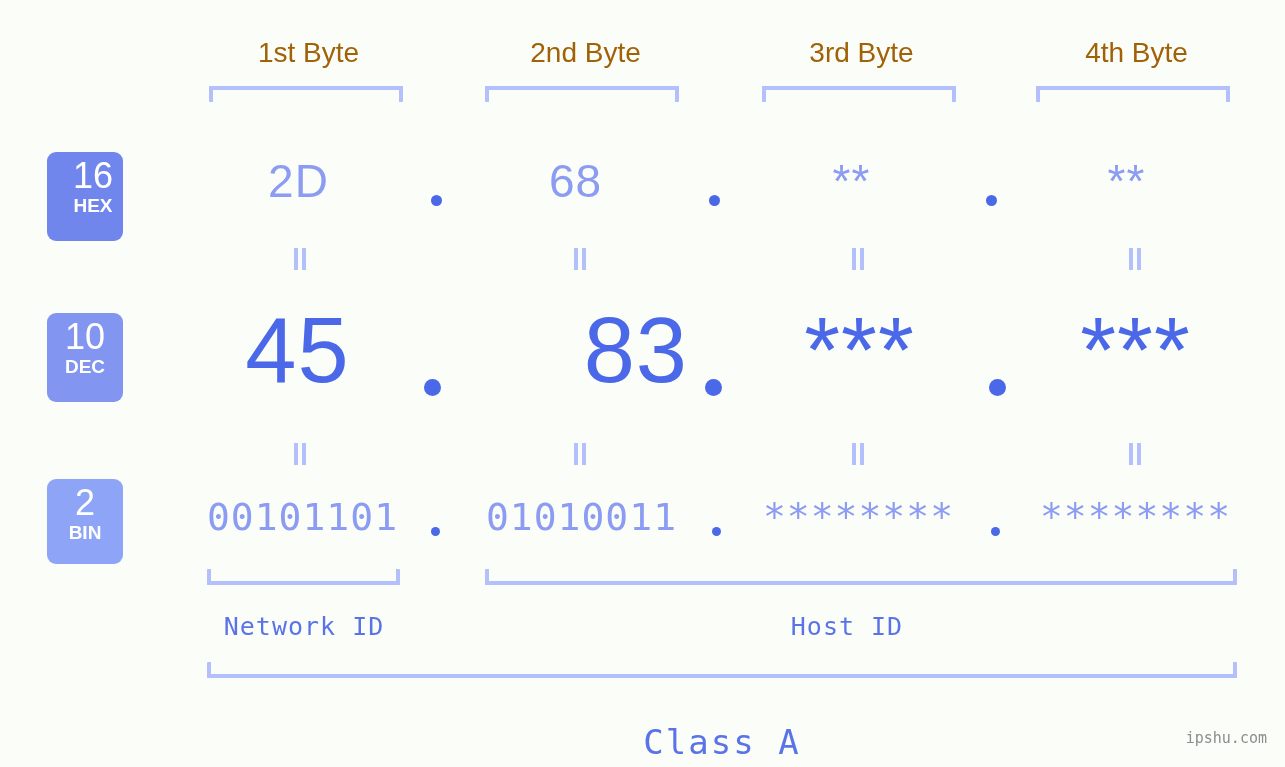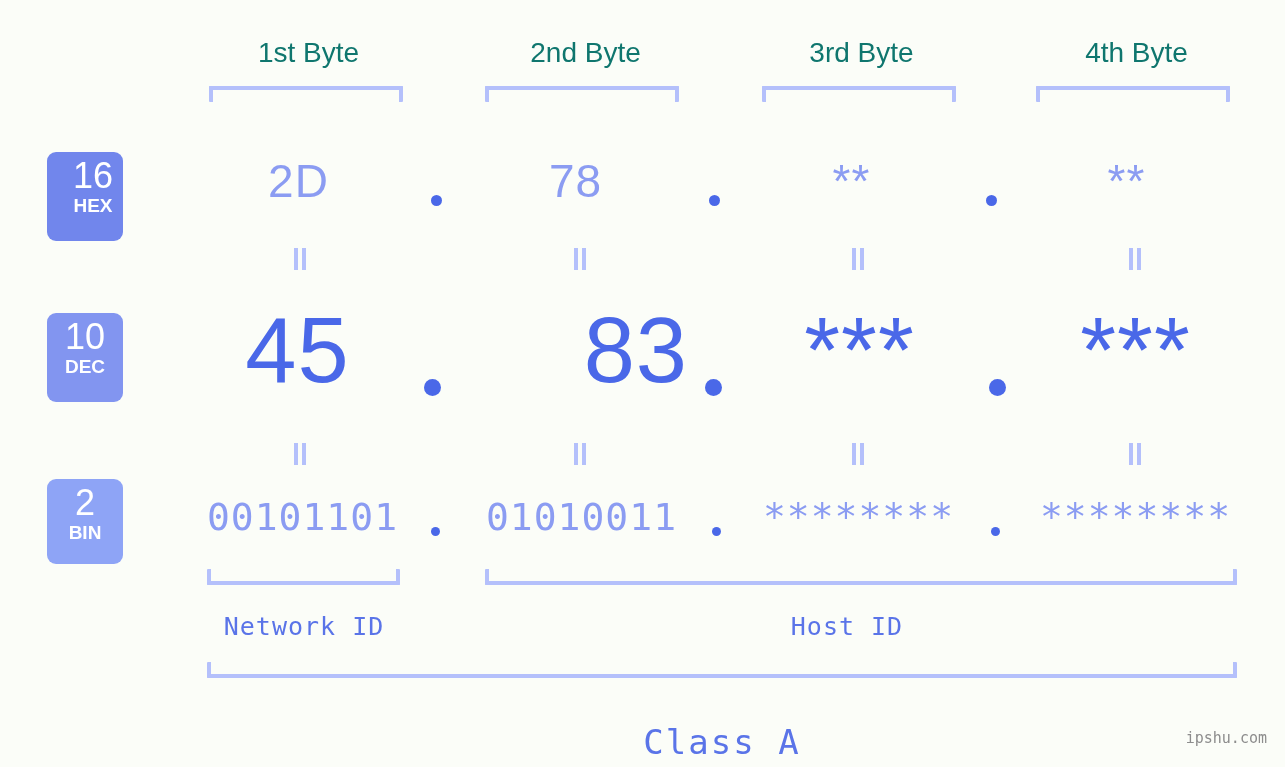--- a/index.html
+++ b/index.html
@@ -24,21 +24,21 @@
   }
 
   
   .byte-label {
     position: absolute;
     top: 33px;
     height: 40px;
     line-height: 40px;
     text-align: center;
     font-size: 28px;
-    color: #0f766e;
+    color: #a16207;
     letter-spacing: 0px;
     white-space: nowrap;
   }
 
   
   .bracket-down {
     position: absolute;
     border: 4px solid #b4c0fb;
     border-bottom: none;
     height: 16px;
@@ -210,21 +210,21 @@
     <span class="nm">DEC</span>
   </div>
   <div class="badge" id="badge-bin">
     <span class="num">2</span>
     <span class="nm">BIN</span>
   </div>
 
   <div class="row" id="row-hex">
     <div class="cell" style="left:201px;width:195px;">2D</div>
     <div class="dot" style="left:431px;"></div>
-    <div class="cell" style="left:478px;width:195px;">78</div>
+    <div class="cell" style="left:478px;width:195px;">68</div>
     <div class="dot" style="left:709px;"></div>
     <div class="cell" style="left:754px;width:195px;">**</div>
     <div class="dot" style="left:986px;"></div>
     <div class="cell" style="left:1029px;width:195px;">**</div>
   </div>
 
   <div class="eq" style="left:300px; top:248px;">
       <i class="a"></i>
       <i class="b"></i>
     </div>

